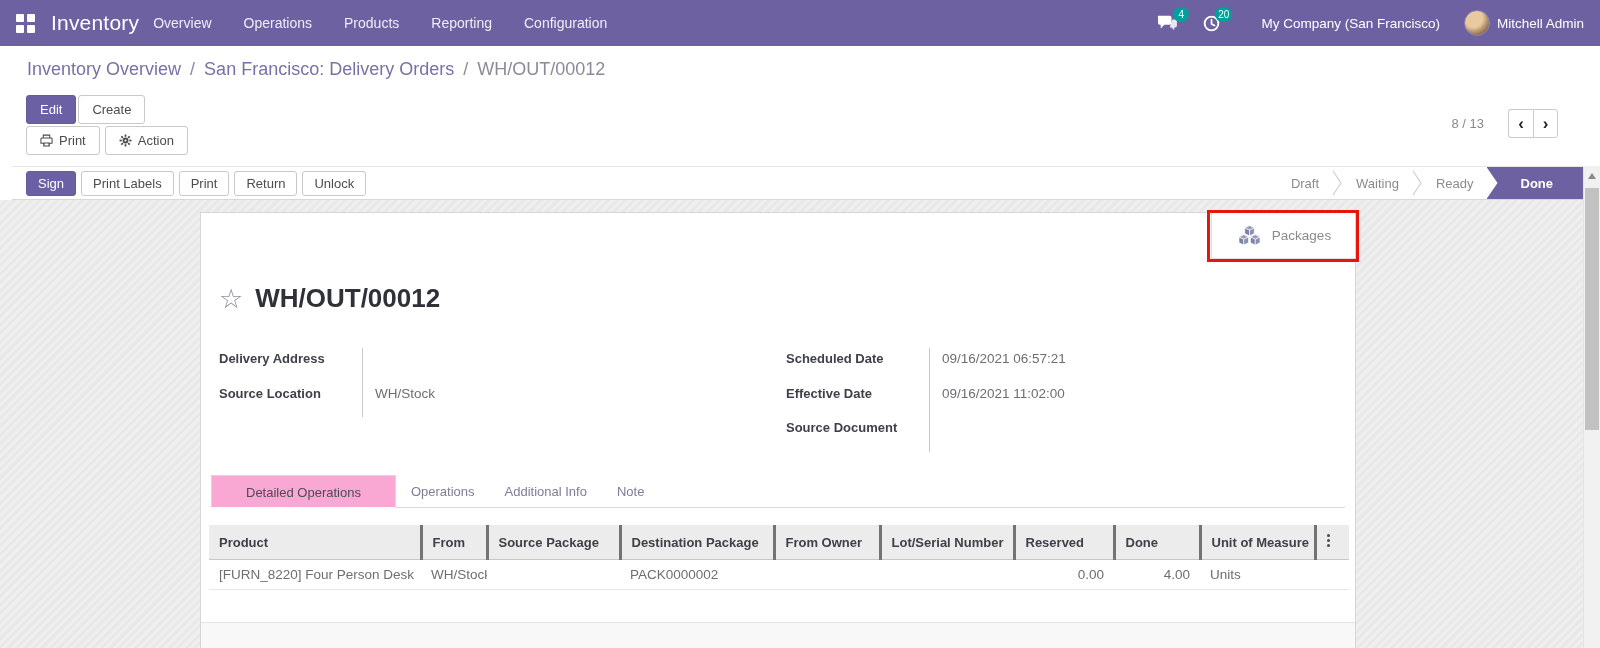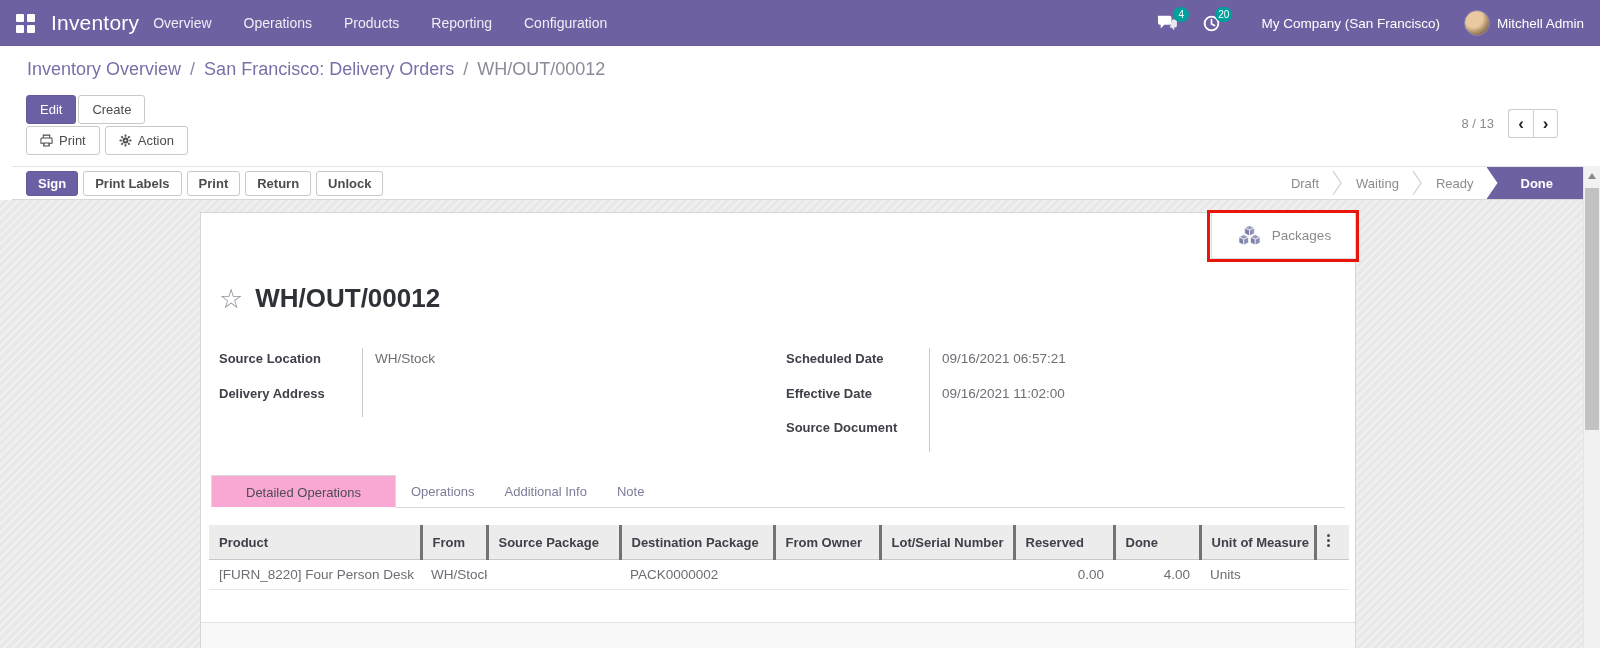--- a/index.html
+++ b/index.html
@@ -32,34 +32,34 @@
   .breadcrumb .bc-sep { color:#8d8a9c; padding:0 4px; }
   .breadcrumb .bc-current { color:#8c8a99; }
 
   .btn { display:inline-flex; align-items:center; gap:6px; font-size:13px; line-height:1;
     padding:7px 13px; border:1px solid #c9c9c9; border-radius:3px; background:#fff;
     color:#4c4c4c; cursor:pointer; white-space:nowrap; }
   .btn.primary { background:#6c60a5; border-color:#655a9b; color:#fff; }
   .row-ec { position:absolute; top:49px; left:14px; display:flex; gap:2px; }
   .row-pa { position:absolute; top:80px; left:14px; display:flex; gap:5px; }
 
-  .pager { position:absolute; top:63px; right:42px; display:flex; align-items:center; gap:14px; }
+  .pager { position:absolute; top:63px; right:42px; display:flex; align-items:center; gap:24px; }
   .pager-count { font-size:13px; color:#8a8a8a; }
   .pager-btns { display:flex; }
   .pager-btn { width:25px; height:29px; border:1px solid #ccc; background:#fff; display:flex;
     align-items:center; justify-content:center; font-size:17px; font-weight:bold; color:#222; cursor:pointer; }
   .pager-btn.prev { border-radius:3px 0 0 3px; border-right-width:0; }
   .pager-btn.next { border-radius:0 3px 3px 0; }
 
   
   .statusbar { position:absolute; left:0; right:0; top:120px; height:34px; background:#fff;
     border-top:1px solid #e5e5e5; border-bottom:1px solid #d8d8d8;
     display:flex; align-items:center; padding-left:14px; }
   .sb-buttons { display:flex; gap:5px; }
-  .sb-buttons .btn { padding:5px 11px;font-weight:bold; }
+  .sb-buttons .btn { padding:5px 11px; }
   .stages { position:absolute; right:17px; top:0; bottom:0; display:flex; align-items:center; }
   .stage { font-size:13px; color:#8b8b8b; padding:0 13px; cursor:pointer; }
   .stage-chev { display:flex; align-items:center; }
   .stage-done { align-self:stretch; display:flex; align-items:center; background:#6e61a1; color:#fff;
     font-size:13px; font-weight:bold; padding:0 30px 0 34px; cursor:pointer;
     clip-path:polygon(0 0,100% 0,100% 100%,0 100%,11px 50%); }
 
   
   .content { position:absolute; top:200px; bottom:0; left:0; right:17px;
     background:repeating-linear-gradient(135deg,#f0efef 0 3px,#e9e8e8 3px 6px); }
@@ -256,26 +256,26 @@
       <div class="annotation-box"></div>
 
       <div class="title-row">
         <span class="star">☆</span>
         <h1 class="doc-title">WH/OUT/00012</h1>
       </div>
 
       <div class="fields">
         <div class="fgroup-left">
           <div class="frow">
+            <div class="flabel">Delivery Address</div>
+            <div class="fvalue"></div>
+          </div>
+          <div class="frow">
             <div class="flabel">Source Location</div>
             <div class="fvalue">WH/Stock</div>
-          </div>
-          <div class="frow">
-            <div class="flabel">Delivery Address</div>
-            <div class="fvalue"></div>
           </div>
         </div>
         <div class="fgroup-right">
           <div class="frow">
             <div class="flabel">Scheduled Date</div>
             <div class="fvalue">09/16/2021 06:57:21</div>
           </div>
           <div class="frow">
             <div class="flabel">Effective Date</div>
             <div class="fvalue">09/16/2021 11:02:00</div>

